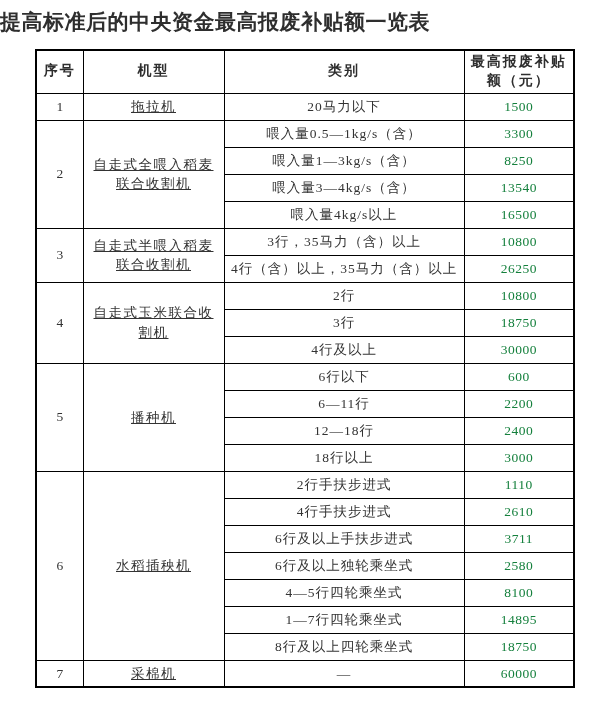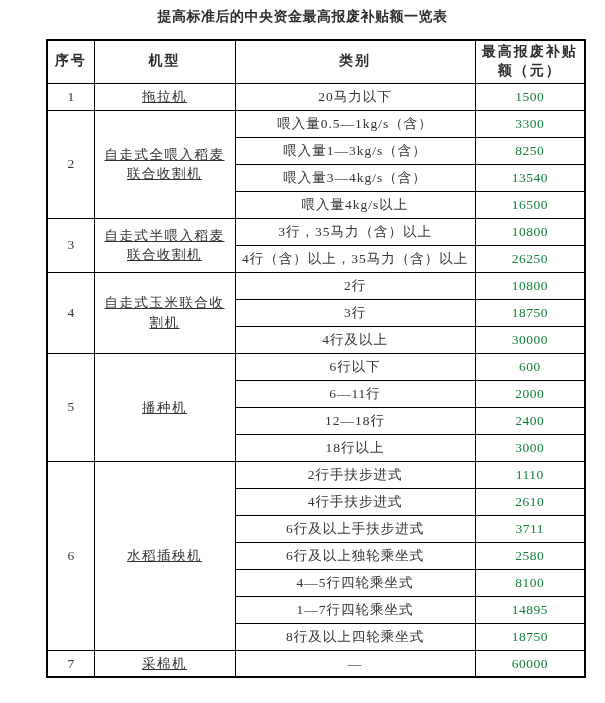--- a/index.html
+++ b/index.html
@@ -11,30 +11,30 @@
     color: #333333;
     overflow: hidden;
   }
   .page {
     width: 605px;
     height: 703px;
     position: relative;
   }
   .doc-title {
     padding-top: 8px;
-    text-align: center;
-    font-size: 14px;
+    text-align: left;
+    font-size: 21px;
     font-weight: bold;
     color: #2e2e2e;
     letter-spacing: 0.5px;
   }
   table.subsidy {
     border-collapse: collapse;
     table-layout: fixed;
-    margin: 13px 0 0 46px;
+    margin: 13px 0 0 35px;
     width: 538px;
     border: 2px solid #000000;
   }
   table.subsidy th,
   table.subsidy td {
     border: 1px solid #000000;
     text-align: center;
     vertical-align: middle;
     overflow: hidden;
   }
@@ -146,21 +146,21 @@
           <td class="c-amount">30000</td>
         </tr>
         <tr>
           <td class="c-no" rowspan="4">5</td>
           <td class="c-machine" rowspan="4">播种机</td>
           <td class="c-category">6行以下</td>
           <td class="c-amount">600</td>
         </tr>
         <tr>
           <td class="c-category">6—11行</td>
-          <td class="c-amount">2000</td>
+          <td class="c-amount">2200</td>
         </tr>
         <tr>
           <td class="c-category">12—18行</td>
           <td class="c-amount">2400</td>
         </tr>
         <tr>
           <td class="c-category">18行以上</td>
           <td class="c-amount">3000</td>
         </tr>
         <tr>

